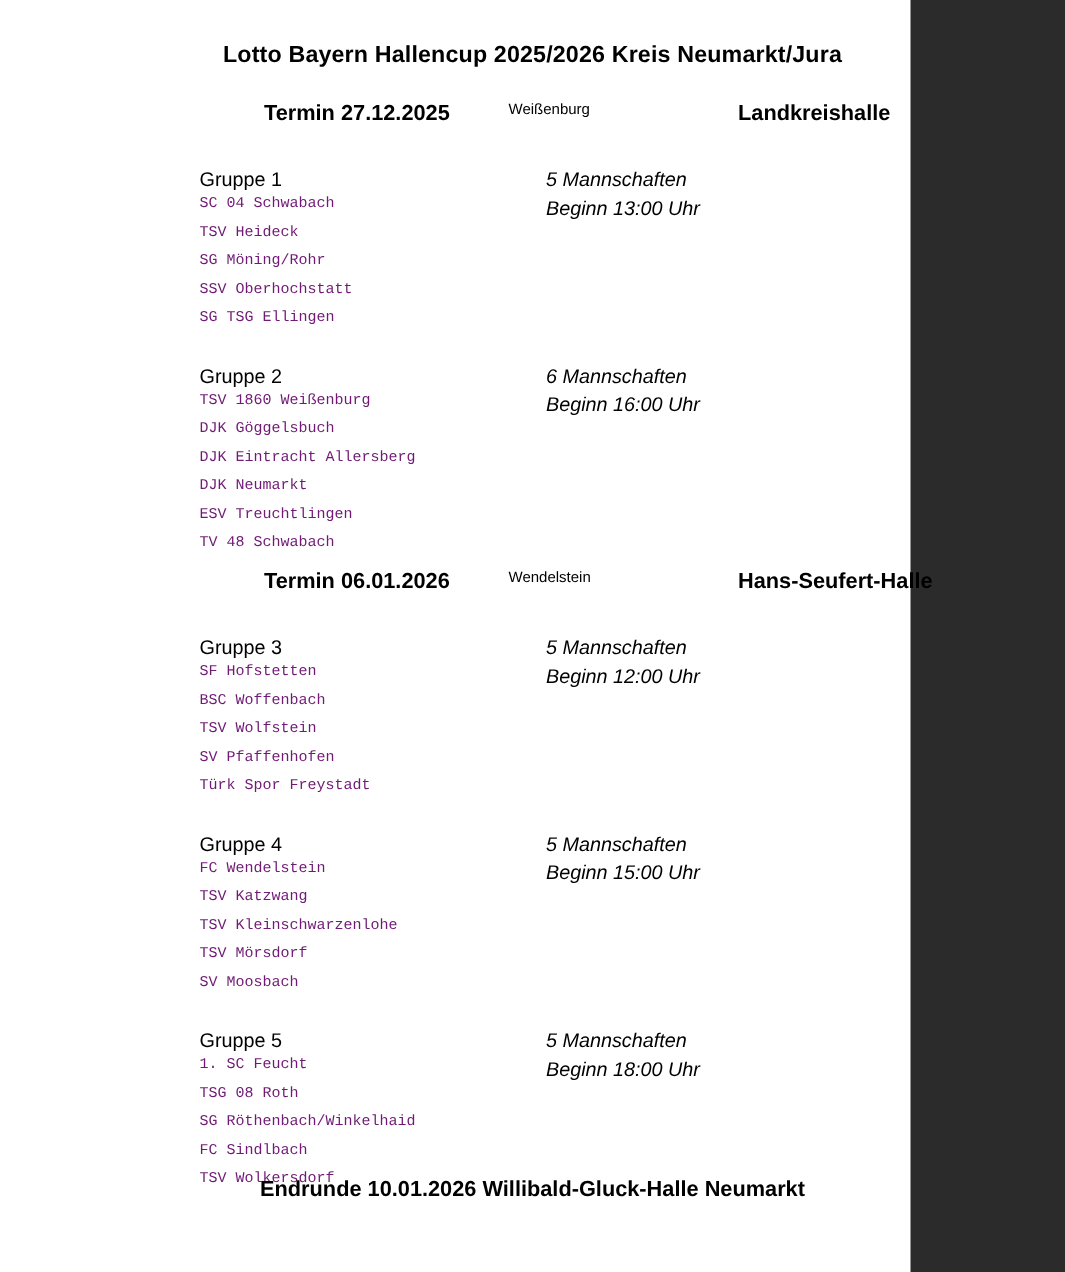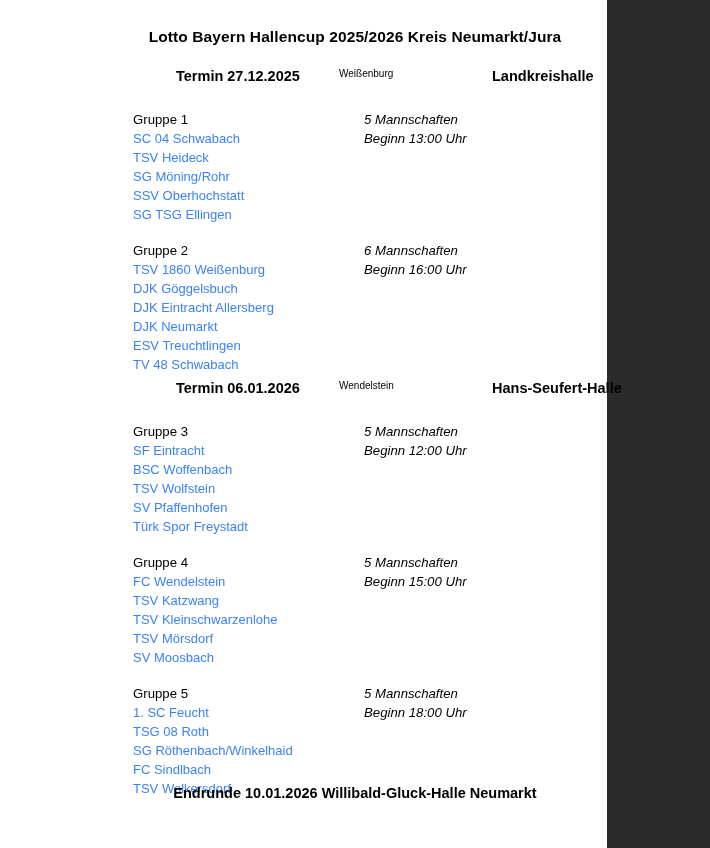--- a/index.html
+++ b/index.html
@@ -94,23 +94,24 @@
     white-space: nowrap;
   }
   .group-line2 {
     position: relative;
     height: 19px;
   }
   .team {
     position: absolute;
     left: 89px;
     top: 0;
-    font-size: 13px;
-    color: #3b82f6;
-    white-space: nowrap;
+    font-size: 10px;
+    color: #701a75;
+    white-space: nowrap;
+    font-family: Liberation Mono, monospace;
   }
   .group-start {
     position: absolute;
     left: 320px;
     top: 0;
     font-size: 13.2px;
     font-style: italic;
     color: #000;
     white-space: nowrap;
   }
@@ -199,21 +200,21 @@
       <span class="termin-venue">Wendelstein</span>
       <span class="termin-hall">Hans-Seufert-Halle</span>
     </div>
 
     <div class="group" style="margin-top:18px;">
       <div class="group-head">
         <span class="group-name">Gruppe 3</span>
         <span class="group-count">5 Mannschaften</span>
       </div>
       <div class="group-line2">
-        <span class="team">SF Eintracht</span>
+        <span class="team">SF Hofstetten</span>
         <span class="group-start">Beginn 12:00 Uhr</span>
       </div>
       <div class="team-row">
           <span class="team">BSC Woffenbach</span>
         </div>
       <div class="team-row">
           <span class="team">TSV Wolfstein</span>
         </div>
       <div class="team-row">
           <span class="team">SV Pfaffenhofen</span>

